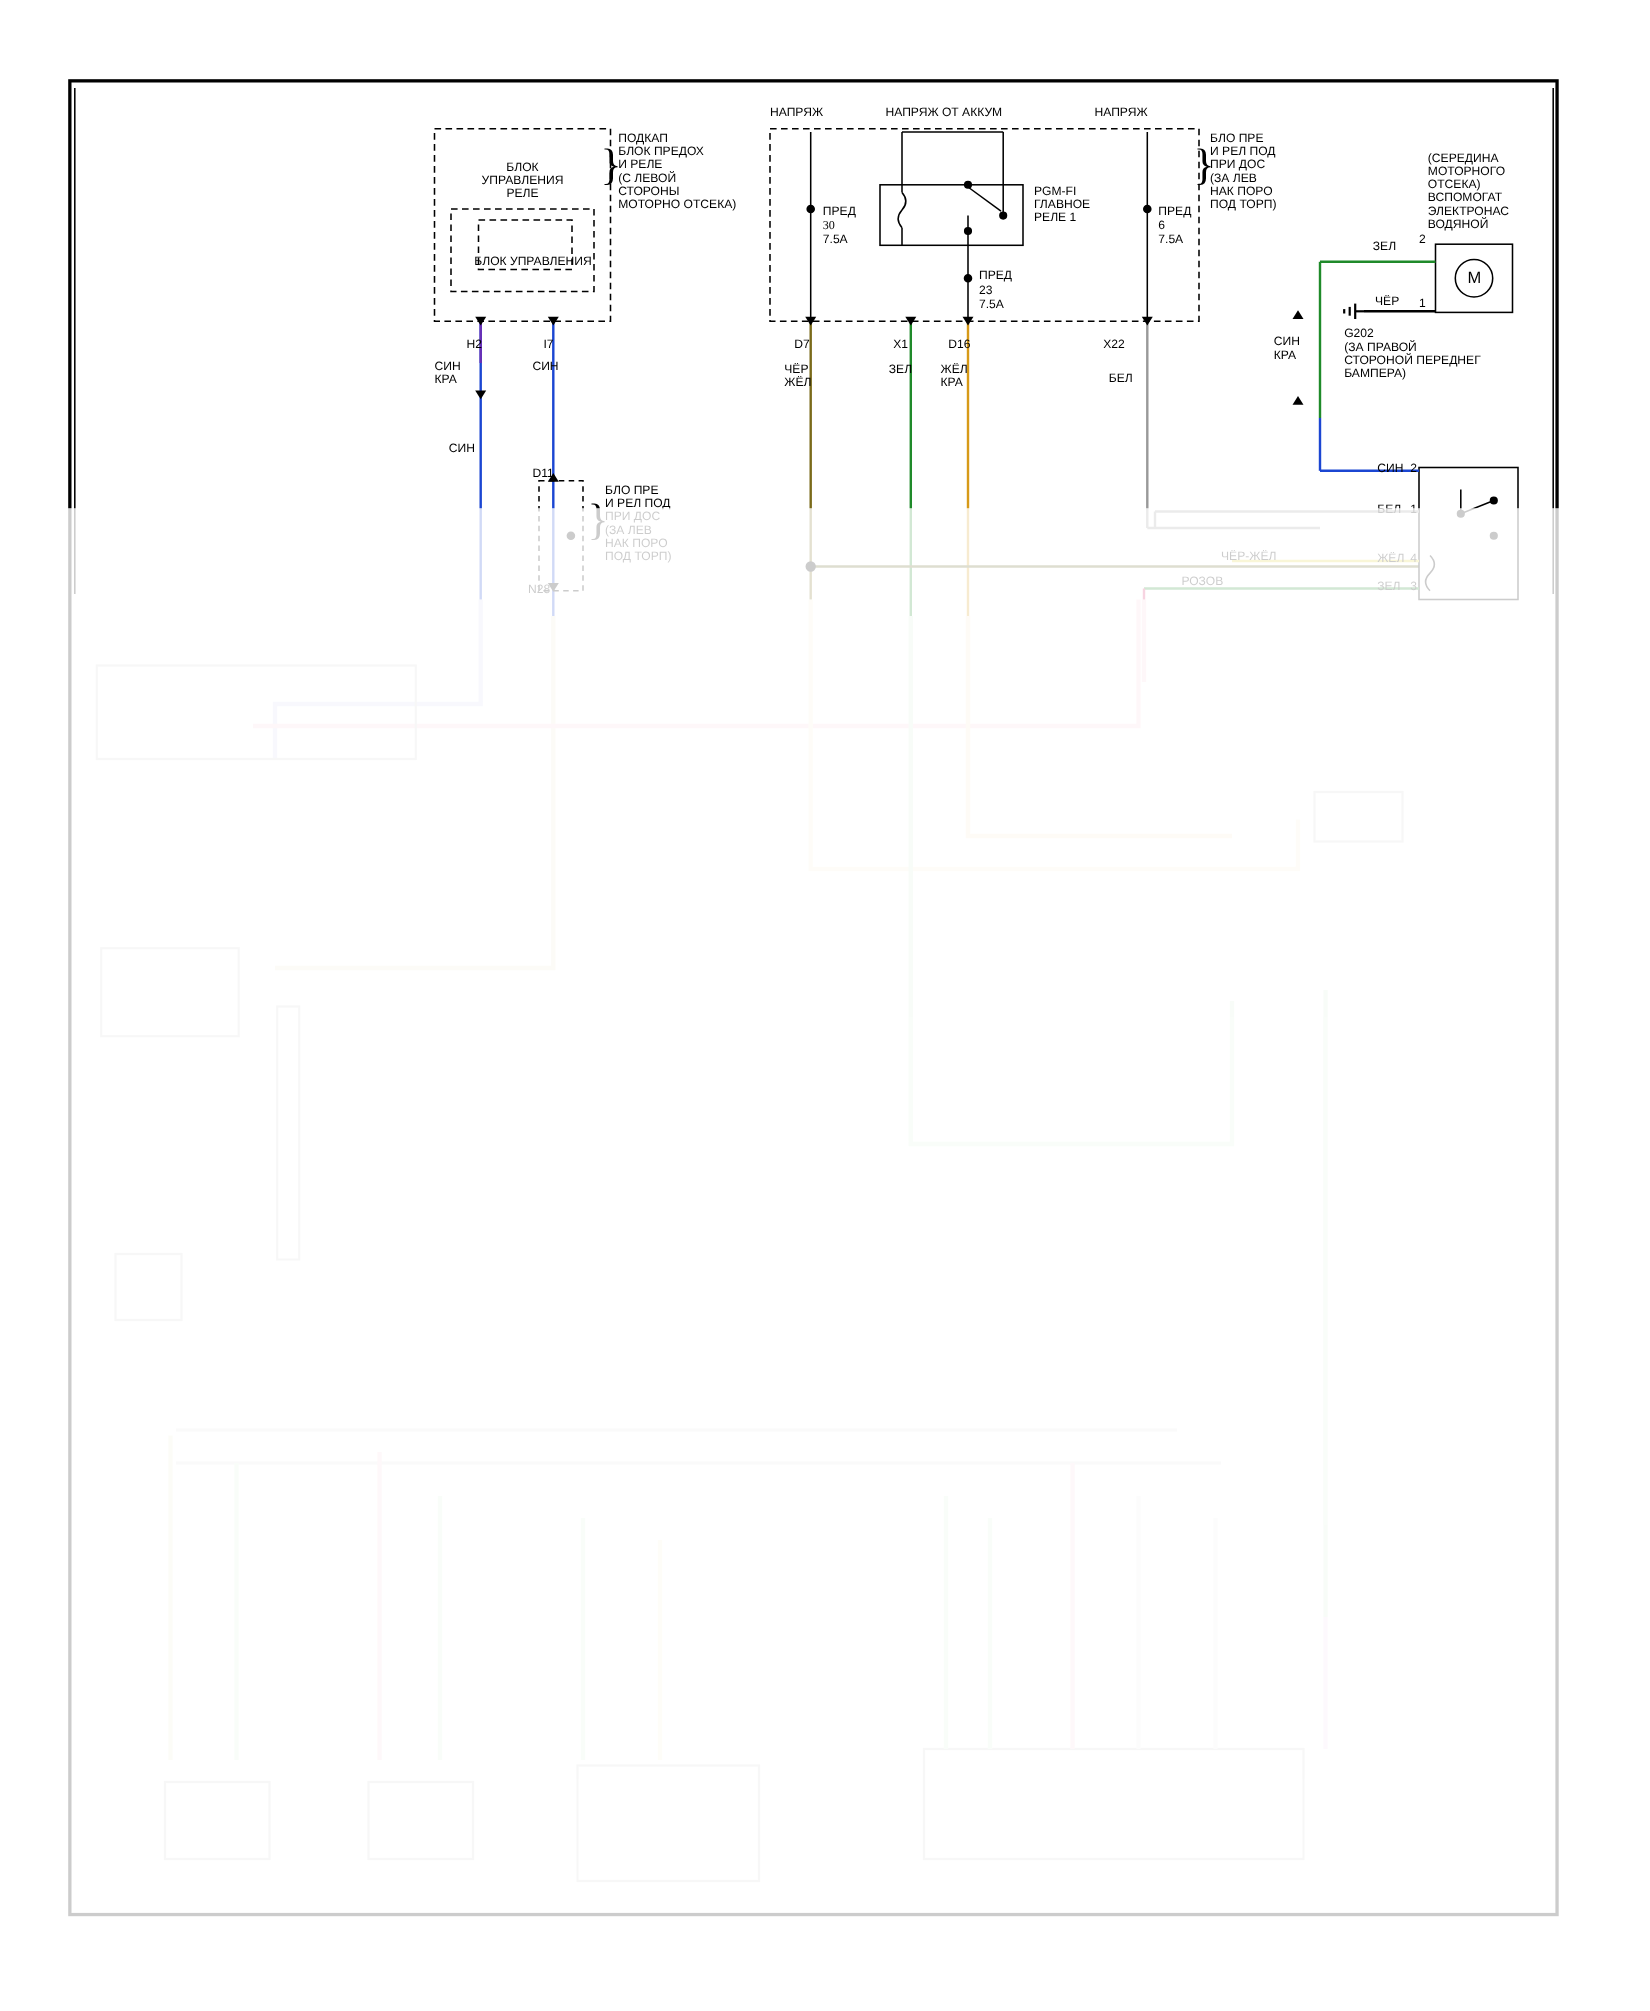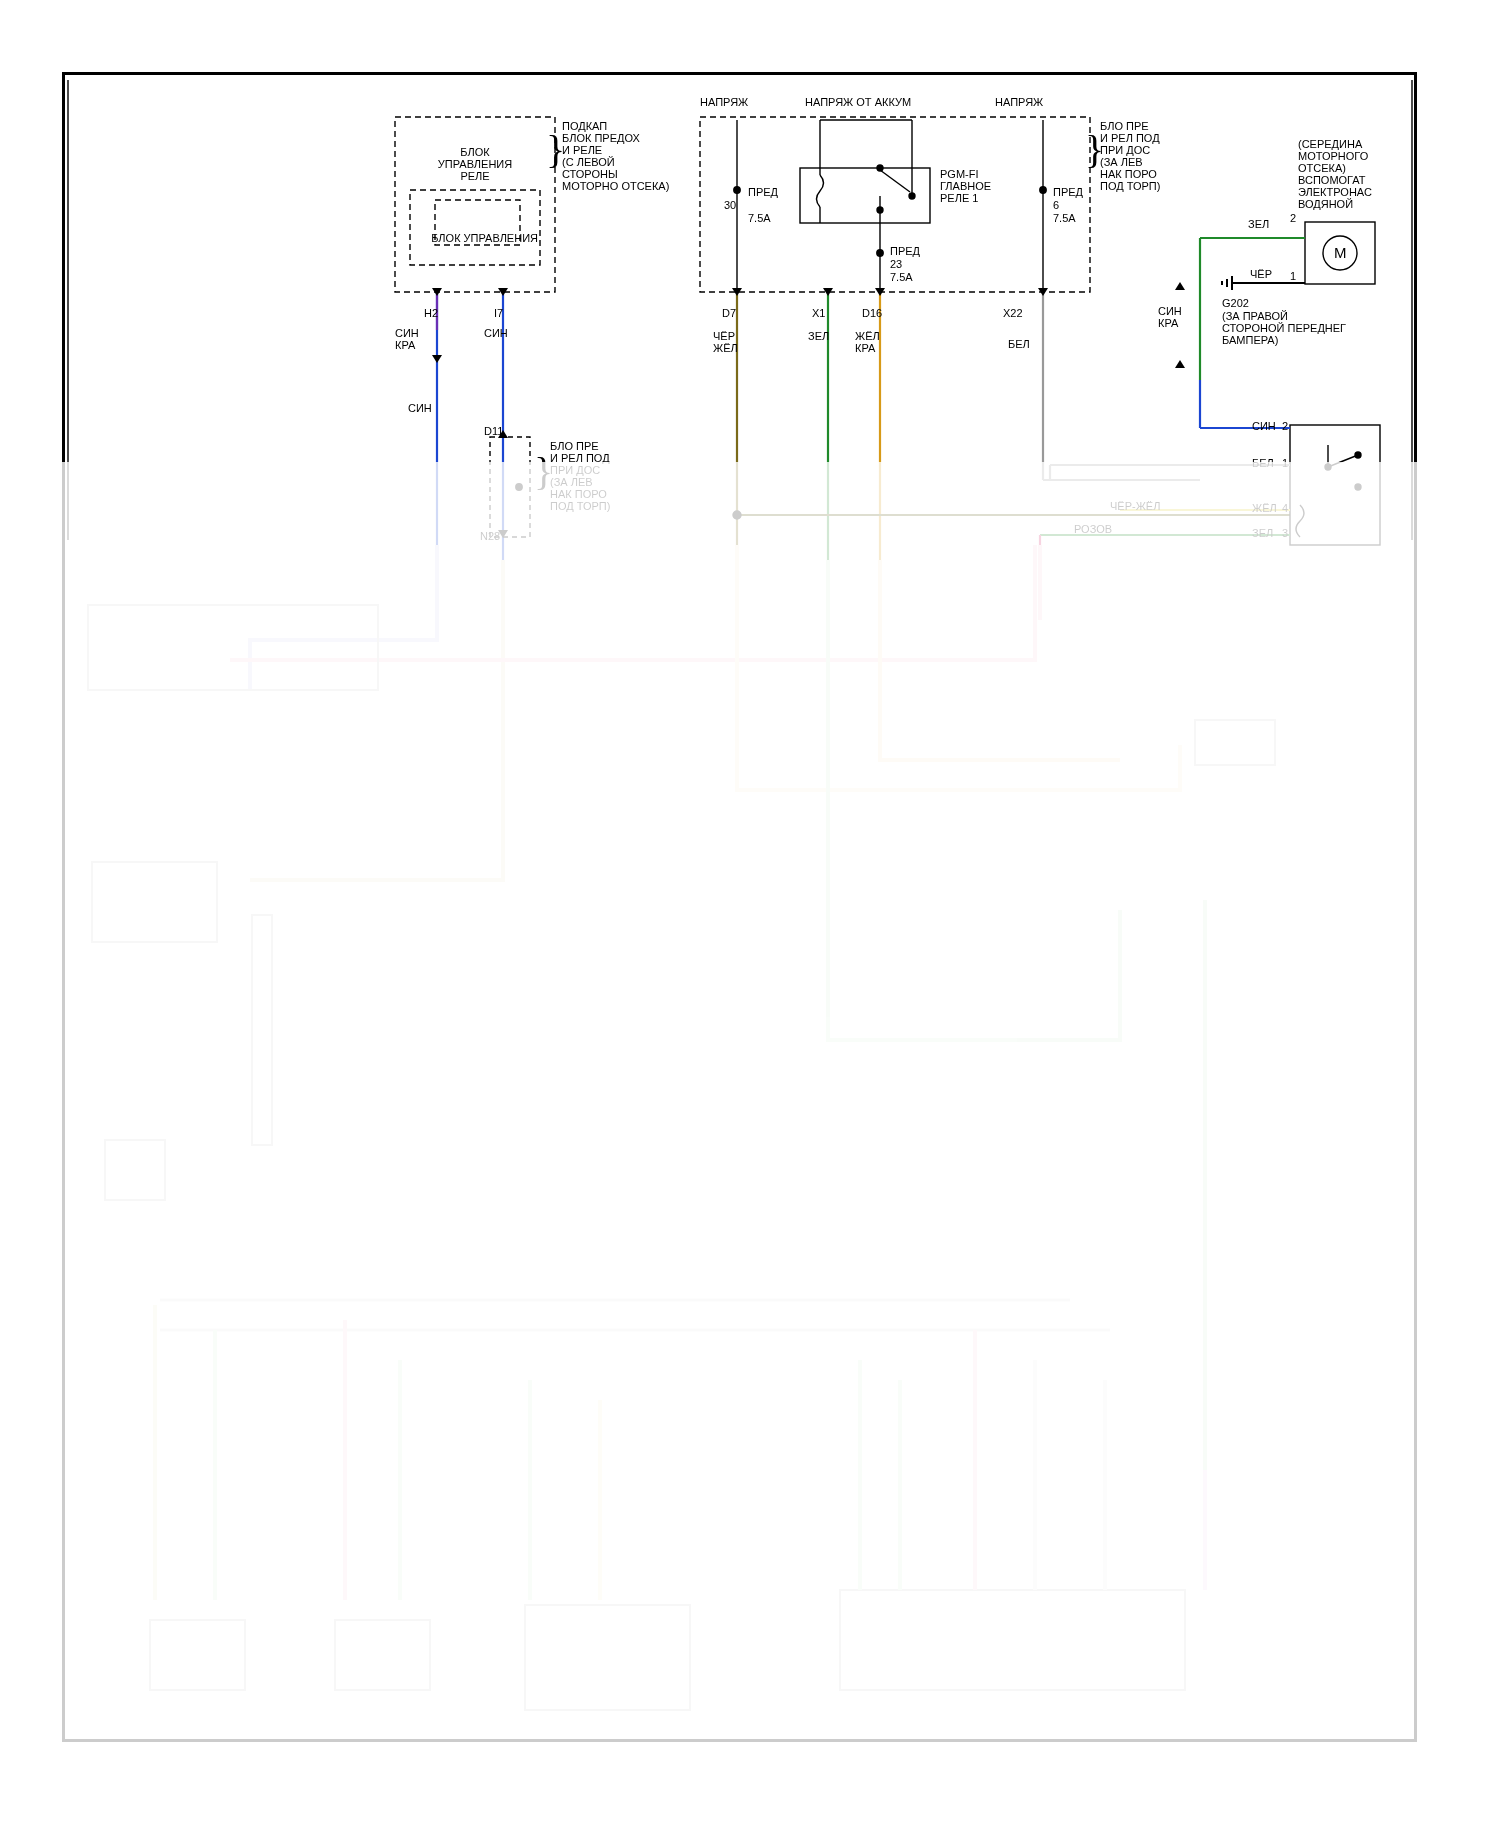--- a/index.html
+++ b/index.html
@@ -201,21 +201,21 @@
 (ЗА ЛЕВ
 НАК ПОРО
 ПОД ТОРП)</div>
   <div class="brace" style="left:534px; top:452px;">}</div>
 
   <div class="lbl" style="left:700px; top:96px;">НАПРЯЖ</div>
   <div class="lbl" style="left:805px; top:96px;">НАПРЯЖ ОТ АККУМ</div>
   <div class="lbl" style="left:995px; top:96px;">НАПРЯЖ</div>
 
   <div class="lbl" style="left:748px; top:186px;">ПРЕД</div>
-  <div class="lbl" style="left:724px; top:199px;">30</div>
+  <div class="lbl" style="left:748px; top:199px;font-family:Liberation Serif, serif;">30</div>
   <div class="lbl" style="left:748px; top:212px;">7.5A</div>
 
   <div class="lbl" style="left:890px; top:245px;">ПРЕД</div>
   <div class="lbl" style="left:890px; top:258px;">23</div>
   <div class="lbl" style="left:890px; top:271px;">7.5A</div>
 
   <div class="lbl" style="left:1053px; top:186px;">ПРЕД</div>
   <div class="lbl" style="left:1053px; top:199px;">6</div>
   <div class="lbl" style="left:1053px; top:212px;">7.5A</div>
 

